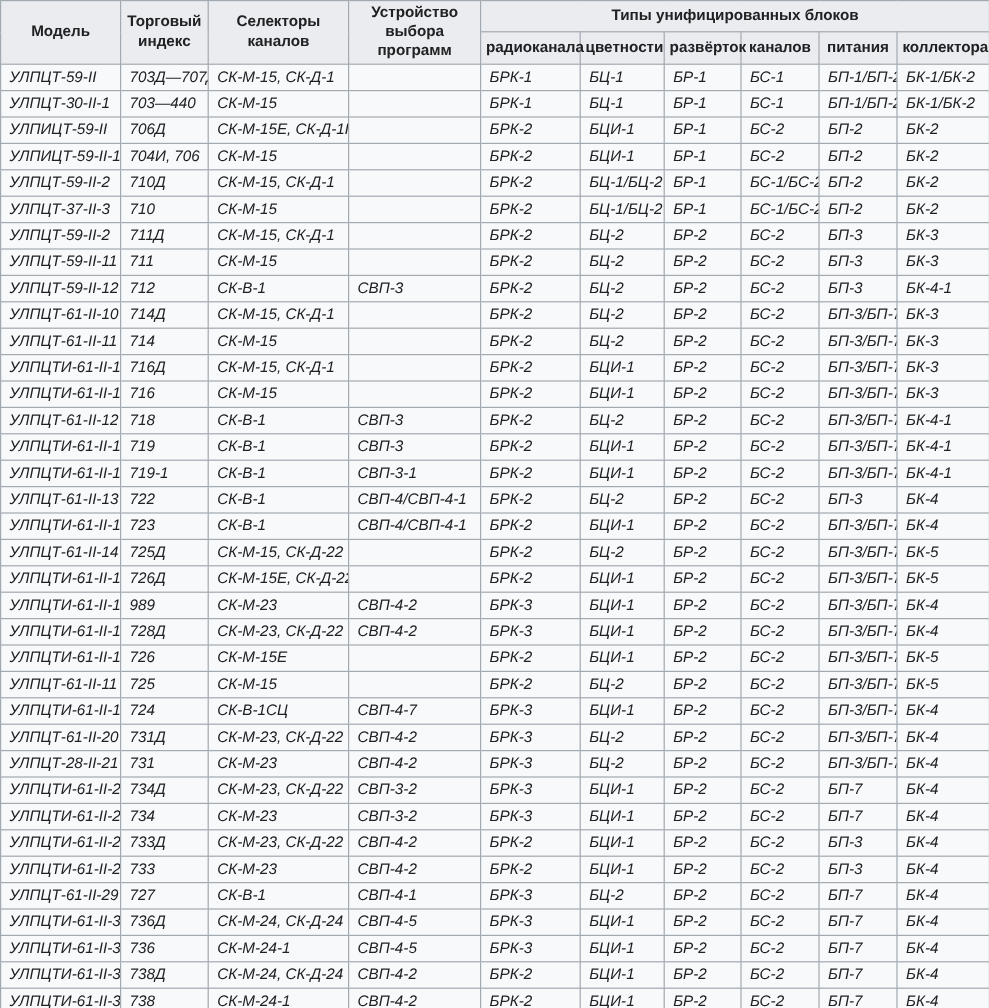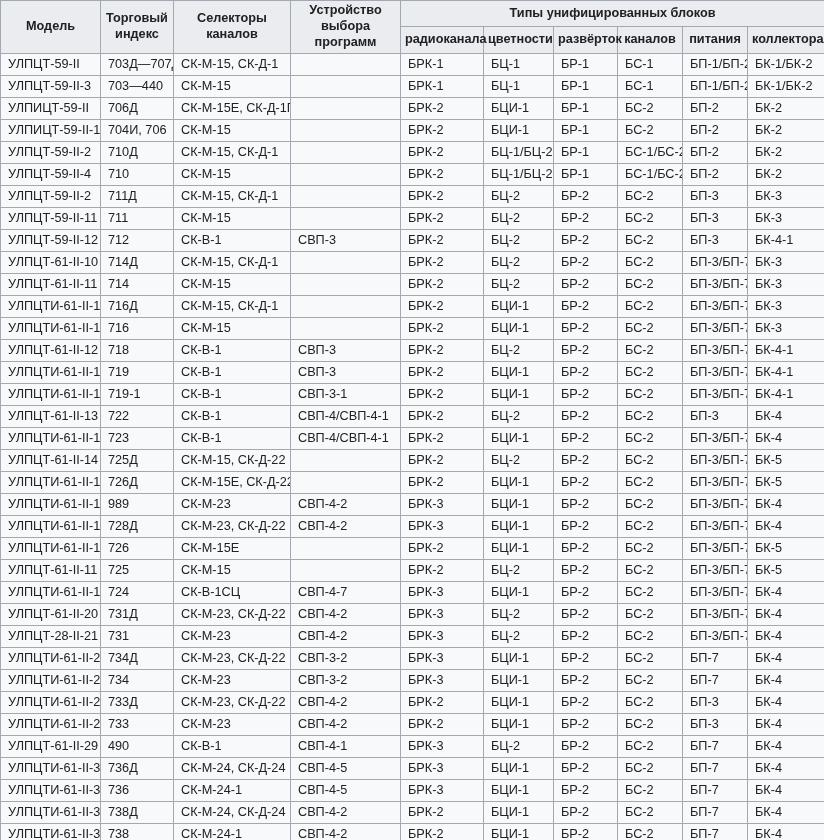--- a/index.html
+++ b/index.html
@@ -34,21 +34,21 @@
     background: #f8f9fa;
     border: 1px solid #a2a9b1;
     text-align: left;
     vertical-align: middle;
     padding: 2px 4px 2px 7px;
     height: 17px;
     line-height: 1.3;
     white-space: nowrap;
     overflow: hidden;
   }
-  table.wikitable tbody tr { height: 21px; }
+  table.wikitable tbody tr { height: 21px; font-style: italic; }
 </style>
 </head>
 <body>
 
 <div class="wikitable-wrap">
   <table class="wikitable">
     <colgroup>
         <col style="width: 100px;">
         <col style="width: 73px;">
         <col style="width: 117px;">
@@ -84,21 +84,21 @@
           <td>СК-М-15, СК-Д-1</td>
           <td></td>
           <td>БРК-1</td>
           <td>БЦ-1</td>
           <td>БР-1</td>
           <td>БС-1</td>
           <td>БП-1/БП-2</td>
           <td>БК-1/БК-2</td>
         </tr>
         <tr>
-          <td>УЛПЦТ-59-II-3</td>
+          <td>УЛПЦТ-30-II-1</td>
           <td>703—440</td>
           <td>СК-М-15</td>
           <td></td>
           <td>БРК-1</td>
           <td>БЦ-1</td>
           <td>БР-1</td>
           <td>БС-1</td>
           <td>БП-1/БП-2</td>
           <td>БК-1/БК-2</td>
         </tr>
@@ -132,21 +132,21 @@
           <td>СК-М-15, СК-Д-1</td>
           <td></td>
           <td>БРК-2</td>
           <td>БЦ-1/БЦ-2</td>
           <td>БР-1</td>
           <td>БС-1/БС-2</td>
           <td>БП-2</td>
           <td>БК-2</td>
         </tr>
         <tr>
-          <td>УЛПЦТ-59-II-4</td>
+          <td>УЛПЦТ-37-II-3</td>
           <td>710</td>
           <td>СК-М-15</td>
           <td></td>
           <td>БРК-2</td>
           <td>БЦ-1/БЦ-2</td>
           <td>БР-1</td>
           <td>БС-1/БС-2</td>
           <td>БП-2</td>
           <td>БК-2</td>
         </tr>
@@ -445,21 +445,21 @@
           <td>СВП-4-2</td>
           <td>БРК-2</td>
           <td>БЦИ-1</td>
           <td>БР-2</td>
           <td>БС-2</td>
           <td>БП-3</td>
           <td>БК-4</td>
         </tr>
         <tr>
           <td>УЛПЦТ-61-II-29</td>
-          <td>490</td>
+          <td>727</td>
           <td>СК-В-1</td>
           <td>СВП-4-1</td>
           <td>БРК-3</td>
           <td>БЦ-2</td>
           <td>БР-2</td>
           <td>БС-2</td>
           <td>БП-7</td>
           <td>БК-4</td>
         </tr>
         <tr>

